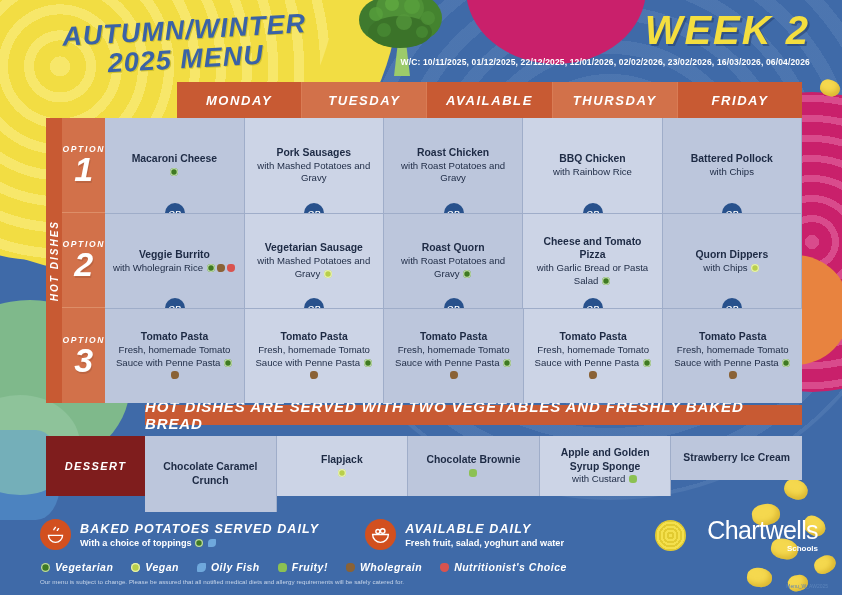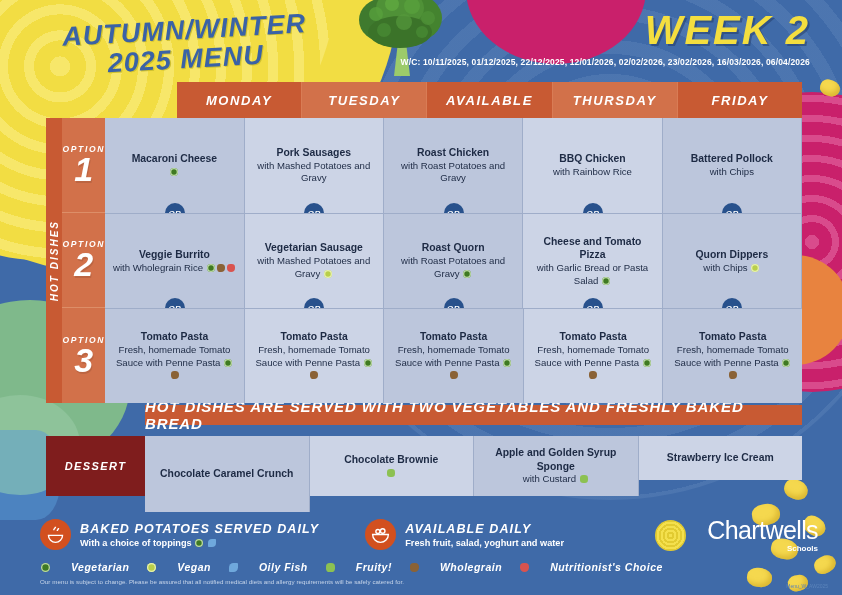--- a/index.html
+++ b/index.html
@@ -172,21 +172,21 @@
   .fbar { display: flex; align-items: flex-end; gap: 46px; margin-bottom: 11px; }
   .fitem { display: flex; align-items: center; gap: 9px; }
   .ficon {
     width: 31px; height: 31px; border-radius: 50%; background: #d2501f;
     display: flex; align-items: center; justify-content: center; flex: 0 0 auto;
   }
   .ftxt .t1 { color: #fff; font-size: 12.5px; font-weight: bold; font-style: italic; letter-spacing: 1.1px; }
   .ftxt .t2 { color: #fff; font-size: 9.2px; font-weight: bold; margin-top: 2px; }
 
   .legend { display: flex; align-items: center; gap: 17px; }
-  .lg { display: flex; align-items: center; gap: 20px; color: #fff;
+  .lg { display: flex; align-items: center; gap: 4px; color: #fff;
         font-size: 10.5px; font-weight: bold; font-style: italic; letter-spacing: .5px; }
   .lg .ic { width: 9px; height: 9px; }
 
   .disclaimer { color: #c8d6ea; font-size: 6.2px; margin-top: 5px; letter-spacing: .05px; }
 
   .logo { position: absolute; right: 24px; bottom: 42px; display: flex; align-items: center; gap: 21px; }
   .logo-mark { width: 31px; height: 31px; border-radius: 50%;
     background: repeating-radial-gradient(circle at 50% 50%, #f4e04d 0 2px, #e2cb31 2px 4px); }
   .logo-txt { color: #fff; font-size: 25px; letter-spacing: -.6px; line-height: 1; }
   .logo-sub { color: #fff; font-size: 8px; font-weight: bold; text-align: right; margin-top: 1px; }
@@ -367,20 +367,23 @@
   <div class="dessert-row">
     <div class="dessert-label">DESSERT</div>
     <div class="grid" id="dessertgrid">
         <div class="grow" style="height:60px">
           <div class="gcell" style="height:76px">
             <div class="dish">
               <b>Chocolate Caramel Crunch</b> 
             </div>
           </div>
           <div class="gcell" style="height:60px">
+            <div class="dish"><b>Flapjack</b> <span class="ic ic-vegan"></span></div>
+          </div>
+          <div class="gcell" style="height:60px">
             <div class="dish"><b>Chocolate Brownie</b> <span class="ic ic-fruit"></span></div>
           </div>
           <div class="gcell" style="height:60px">
             <div class="dish"><b>Apple and Golden Syrup Sponge</b><span class="l2">with Custard</span> <span class="ic ic-fruit"></span></div>
           </div>
           <div class="gcell" style="height:44px">
             <div class="dish">
               <b>Strawberry Ice Cream</b> 
             </div>
           </div>

